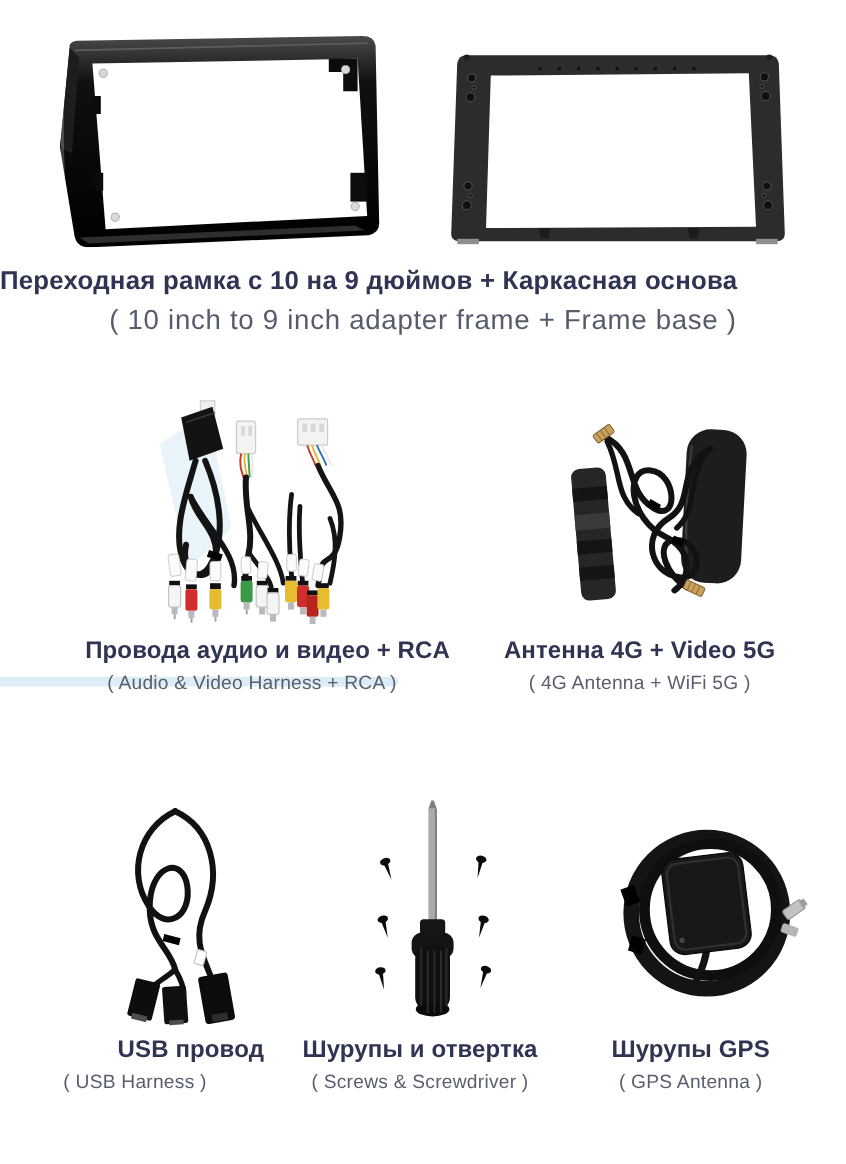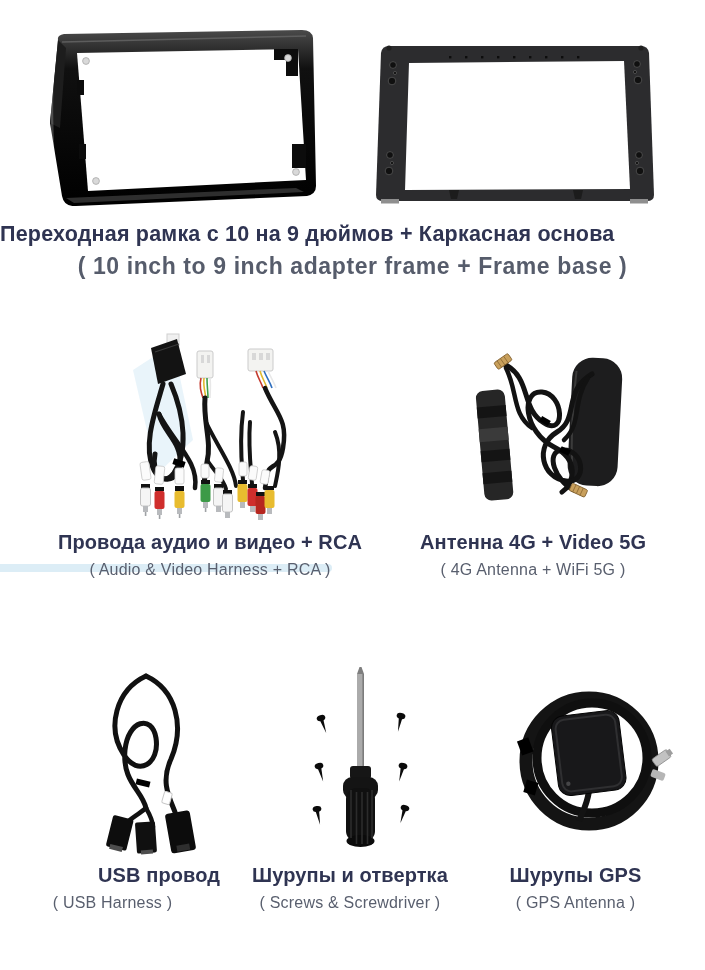--- a/index.html
+++ b/index.html
@@ -3,24 +3,24 @@
 <meta charset="utf-8">
 <style>
   html,body{margin:0;padding:0;background:#fff;}
   .canvas{position:relative;width:705px;height:970px;background:#ffffff;overflow:hidden;
           font-family:"Liberation Sans", sans-serif;}
   .abs{position:absolute;}
   
   .title-ru{left:0;top:222px;width:705px;
             font-size:21.5px;font-weight:700;color:#2f3452;letter-spacing:.2px;}
   .title-en{left:0;top:253px;width:705px;text-align:center;
-            font-size:23px;font-weight:700;color:#565c6b;letter-spacing:.6px;}
+            font-size:23px;font-weight:400;color:#565c6b;letter-spacing:.6px;}
   .cap-ru{font-size:20px;font-weight:700;color:#2f3452;text-align:center;z-index:2;letter-spacing:.1px;}
   .cap-en{font-size:16px;font-weight:400;color:#595f6e;text-align:center;z-index:2;letter-spacing:.2px;}
-  #cap-harness-ru{left:25px;top:531px;width:370px;}
+  #cap-harness-ru{left:38px;top:531px;width:370px;}
   #cap-harness-en{left:25px;top:561px;width:370px;}
   #cap-ant-ru{left:403px;top:531px;width:260px;}
   #cap-ant-en{left:403px;top:561px;width:260px;}
   #cap-usb-ru{left:25px;top:864px;width:195px;text-align:right;}
   #cap-usb-en{left:15px;top:894px;width:195px;}
   #cap-screws-ru{left:230px;top:864px;width:240px;}
   #cap-screws-en{left:230px;top:894px;width:240px;}
   #cap-gps-ru{left:483px;top:864px;width:185px;}
   #cap-gps-en{left:483px;top:894px;width:185px;}
   

